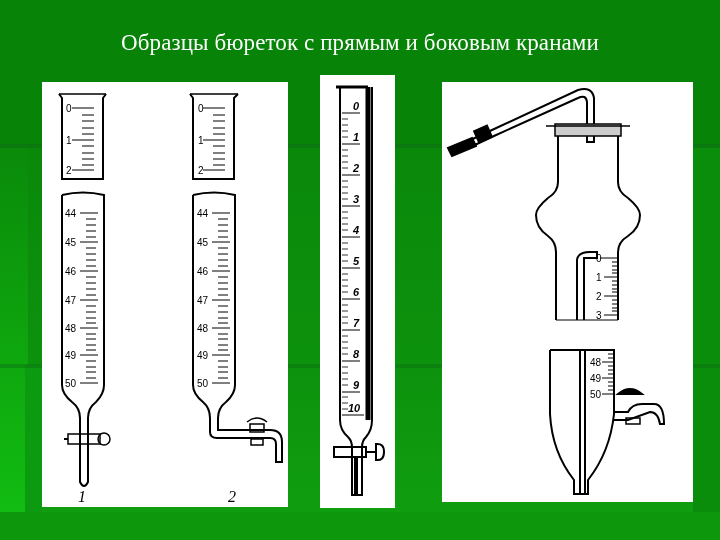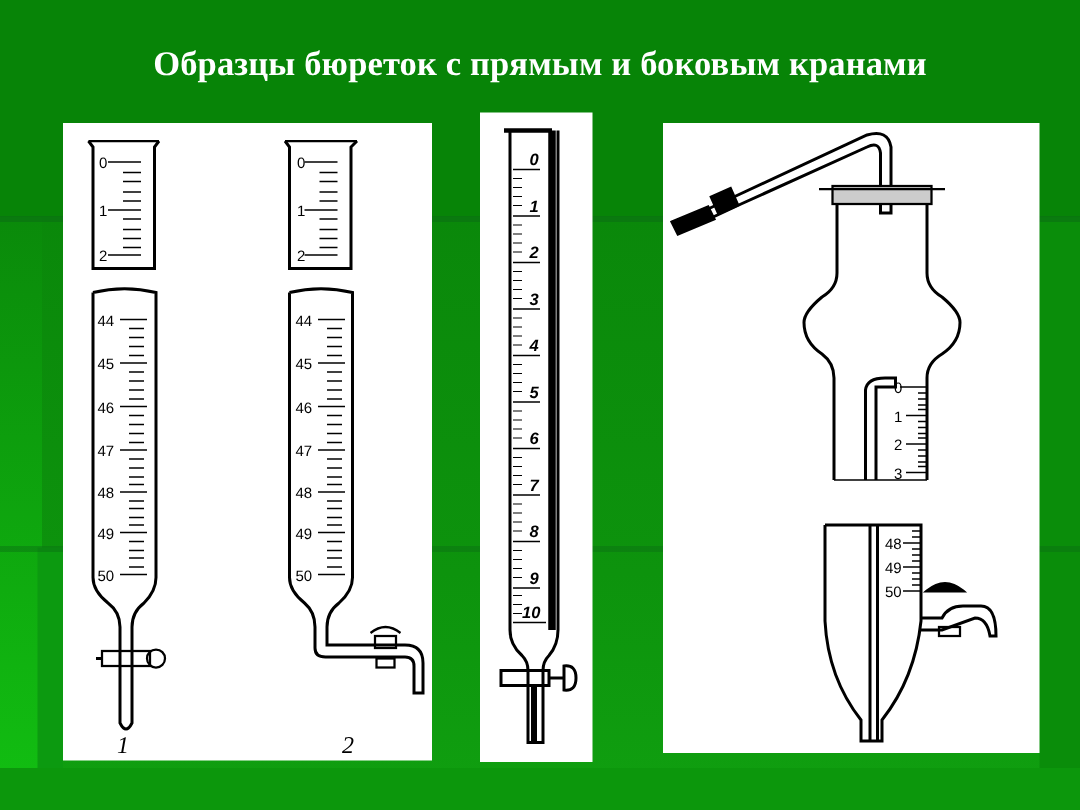--- a/index.html
+++ b/index.html
@@ -14,21 +14,21 @@
     .bg-stripe1 { position:absolute; left:0; top:144px; width:720px; height:4px; background:#0b6e14; opacity:.55; }
     .bg-stripe2 { position:absolute; left:0; top:364px; width:720px; height:4px; background:#0b6e14; opacity:.45; }
     .bg-left { position:absolute; left:0; top:145px; width:28px; height:395px;
       background:linear-gradient(to bottom, #0a8a0a, #12c012); }
     .bg-left-inner { position:absolute; left:25px; top:365px; width:17px; height:175px; background:#0c9a10; }
     .bg-bottom-band { position:absolute; left:0; top:512px; width:720px; height:28px; background:#0c970c; }
     .bg-right { position:absolute; left:693px; top:145px; width:27px; height:395px; background:#0a8d0a; }
 
     .title {
       position:absolute; left:0; top:30px; width:720px; text-align:center;
-      color:#ffffff; font-weight:bold; font-size:23px; letter-spacing:0.1px;
+      color:#ffffff; font-weight:normal; font-size:23px; letter-spacing:0.1px;
       font-family: "Liberation Serif", serif;
     }
     .panel { position:absolute; background:#ffffff; }
     #panel1 { left:42px; top:82px; width:246px; height:425px; }
     #panel2 { left:320px; top:75px; width:75px; height:433px; }
     #panel3 { left:442px; top:82px; width:251px; height:420px; }
     svg { position:absolute; left:0; top:0; }
     .lbl { font-family:"Liberation Sans", sans-serif; font-size:10px; fill:#000; }
     .lblb { font-family:"Liberation Sans", sans-serif; font-size:11px; font-weight:bold; font-style:italic; fill:#000; }
     .cap { font-family:"Liberation Serif", serif; font-size:16px; font-style:italic; fill:#000; }

